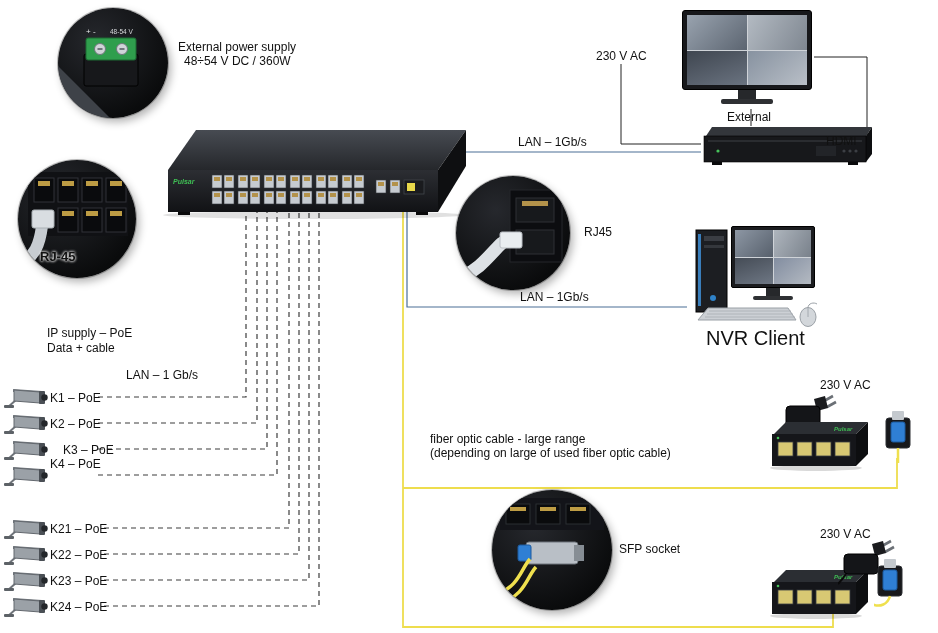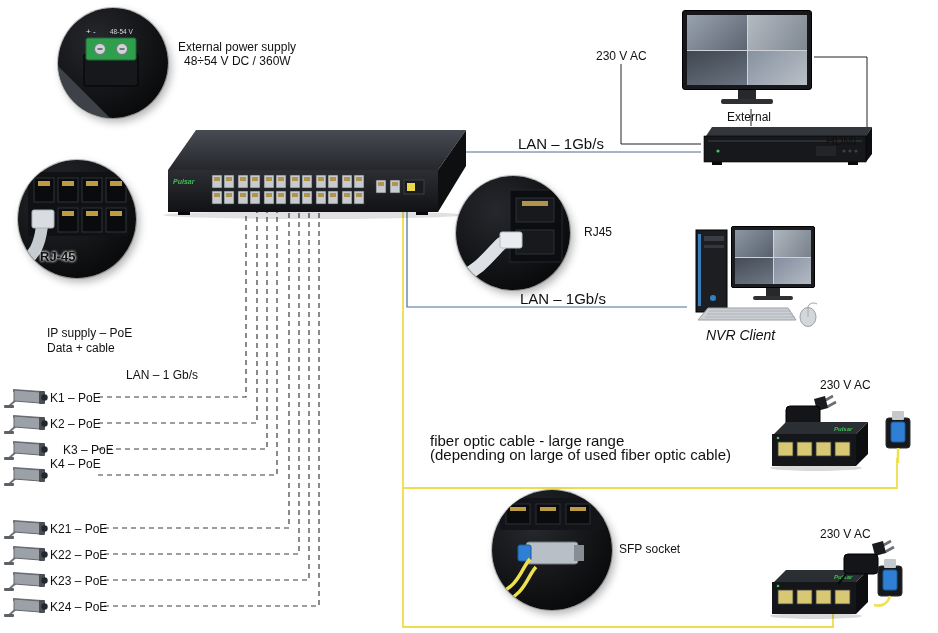--- a/index.html
+++ b/index.html
@@ -1,21 +1,21 @@
 <!DOCTYPE html>
 <html><head>
 <meta charset="utf-8">
 <style>
   * { margin:0; padding:0; box-sizing:border-box; }
   body { font-family:"Liberation Sans", sans-serif; background:#fff; }
   .canvas { position:relative; width:938px; height:633px; background:#fff; overflow:hidden; }
   .abs { position:absolute; }
   .lbl { position:absolute; font-size:12px; color:#111; white-space:nowrap; z-index:9; }
-  .lbl-sm { font-size:15px; }
-  .lbl-lg { font-size:14px;font-style:italic; }
+  .lbl-sm { font-size:12px; }
+  .lbl-lg { font-size:20px; }
   .lbl-bold { font-weight:bold; font-size:13px; text-shadow:0 0 3px #fff,0 0 3px #fff; }
   .inset { position:absolute; border-radius:50%; overflow:hidden; z-index:6;
            box-shadow:0 0 0 1px rgba(0,0,0,.25), 3px 4px 8px rgba(0,0,0,.3); }
   .bg-dark { background:radial-gradient(circle at 35% 30%, #26282d 0%, #0a0b0c 75%); }
   .screen-grid { display:grid; grid-template-columns:1fr 1fr; grid-template-rows:1fr 1fr;
                  gap:1px; background:#cfd3d8; width:100%; height:100%; }
   .dev { position:absolute; z-index:4; }
   svg text { font-family:"Liberation Sans", sans-serif; }
 </style>
 </head>

